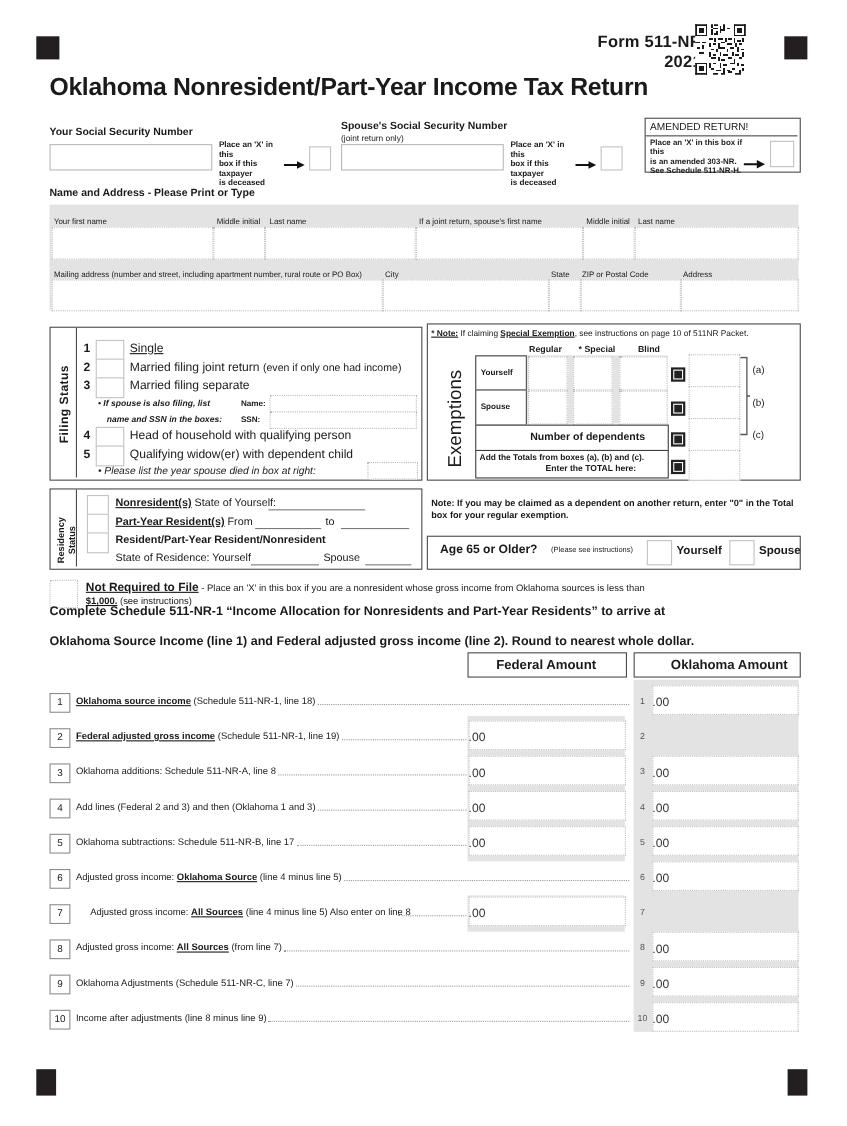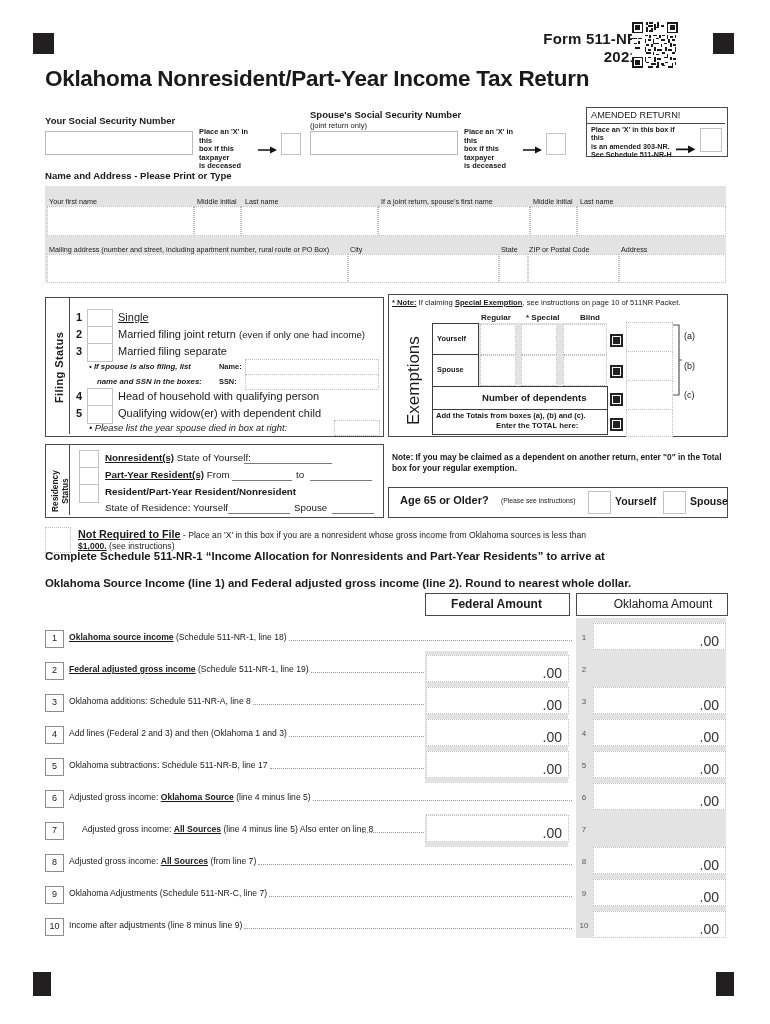--- a/index.html
+++ b/index.html
@@ -33,21 +33,21 @@
   .boxed2{position:absolute;border:1.6px solid #3d3d3d;background:#fff;}
 
   .vert{position:absolute;transform-origin:0 0;transform:rotate(-90deg);
     white-space:nowrap;font-weight:bold;}
   .dots{position:absolute;border-bottom:1px dotted #9a9a9a;height:0;}
   .uline{position:absolute;border-bottom:1px solid #7a7a7a;height:0;}
 
   .num{position:absolute;font-size:9px;text-align:center;}
   .lineno{position:absolute;border:1px solid #8c8c8c;background:#fff;
     font-size:9px;text-align:center;}
-  .amt{position:absolute;font-size:14px;text-align:right;color:#333;}
+  .amt{position:absolute;font-size:11px;color:#333;}
   .desc{position:absolute;font-size:8.6px;white-space:nowrap;}
   b{font-weight:bold;text-decoration:underline;}
   .it{font-style:italic;}
   .smallsq{position:absolute;border:2px solid #222;background:#fff;}
   .smallsq i{position:absolute;left:1px;top:1px;right:1px;bottom:1px;background:#222;}
 </style>
 </head>
 <body>
 
 <div class="mark" style="left:33px;top:33px;width:21px;height:21px;"></div>
@@ -366,21 +366,21 @@
 <div class="abs" style="left:78px;top:541px;font-size:8.6px;">
   <b>$1,000.</b><span> (see instructions)</span>
 </div>
 
 <div class="abs" style="left:45px;top:550px;font-size:11.4px;font-weight:bold;white-space:nowrap;">Complete Schedule 511-NR-1 “Income Allocation for Nonresidents and Part-Year Residents” to arrive at</div>
 <div class="abs" style="left:45px;top:577px;font-size:11.4px;font-weight:bold;white-space:nowrap;">Oklahoma Source Income (line 1) and Federal adjusted gross income (line 2). Round to nearest whole dollar.</div>
 
 <div class="boxed" style="left:425px;top:593px;width:143px;height:21px;"></div>
 <div class="abs" style="left:425px;top:597px;width:143px;text-align:center;font-size:12px;font-weight:bold;">Federal Amount</div>
 <div class="boxed" style="left:576px;top:593px;width:150px;height:21px;"></div>
-<div class="abs" style="left:576px;top:597px;width:174px;text-align:center;font-size:12px;font-weight:normal;">Oklahoma Amount</div>
+<div class="abs" style="left:576px;top:597px;width:174px;text-align:center;font-size:12px;font-weight:bold;">Oklahoma Amount</div>
 
 <div class="grayband" style="left:576px;top:618px;width:150px;height:320px;"></div>
 <div class="grayband" style="left:425px;top:651px;width:143px;height:132px;"></div>
 <div class="grayband" style="left:425px;top:814px;width:143px;height:33px;"></div>
 
 <div id="rows">
     <div class="lineno" style="left: 45px; top: 630px; width: 17px; height: 16px; line-height: 15px;">1</div>
     <div class="desc" style="left: 69px; top: 632px;"><b>Oklahoma source income</b><span> (Schedule 511-NR-1, line 18)</span></div>
     <div class="dots" style="left: 289px; top: 640px; width: 283px;"></div>
     <div class="num" style="left: 578px; top: 633px; width: 12px; color: rgb(85, 85, 85); font-size: 8px;">1</div>

